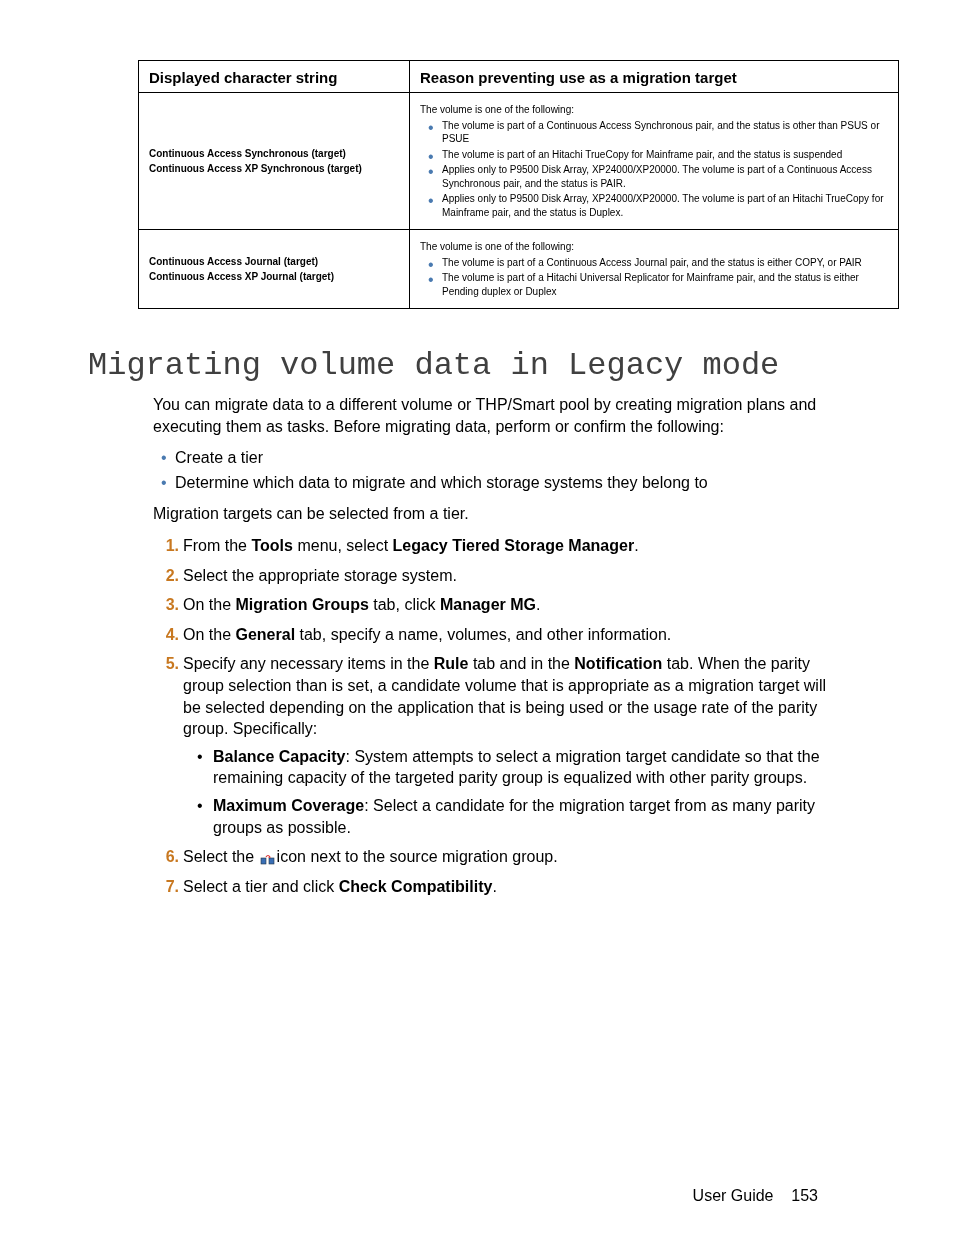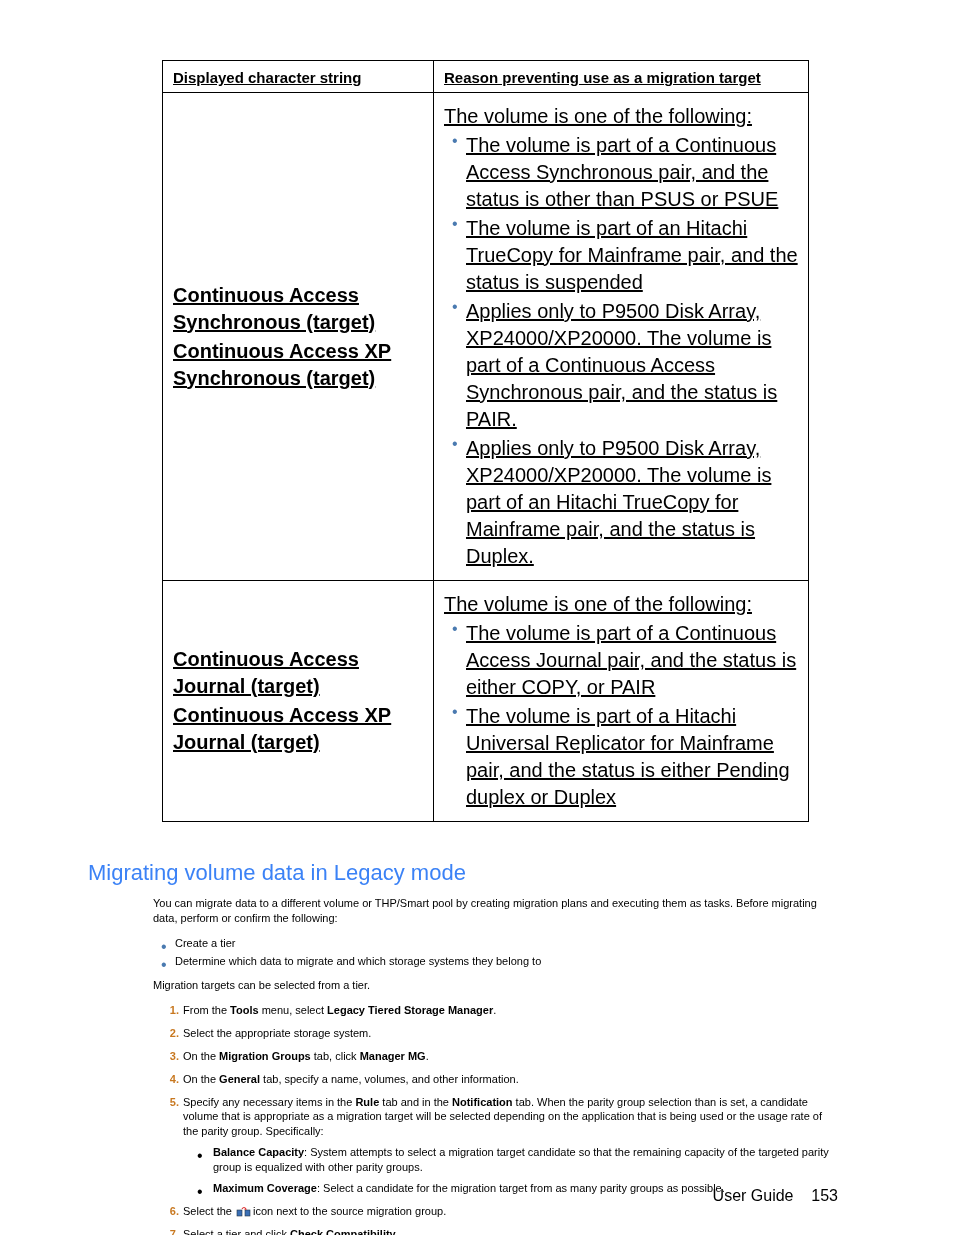--- a/index.html
+++ b/index.html
@@ -13,43 +13,42 @@
   }
   .page {
     width: 954px;
     height: 1235px;
     position: relative;
     padding: 60px 120px 0 88px;
     box-sizing: border-box;
   }
   table.data-table {
     border-collapse: collapse;
-    width: 647px;
-    margin-left: 74px;
+    width: 761px;
+    margin-left: 50px;
     font-size: 14px;
-    text-decoration: underline;
   }
   table.data-table th {
     text-align: left;
     font-family: "Arial Narrow", Arial, sans-serif;
     font-stretch: condensed;
     font-weight: bold;
     border-top: 1.5px solid #000;
     border-bottom: 1px solid #000;
     padding: 8px 10px 6px 10px;
     vertical-align: top;
     font-size: 15px;
   }
   table.data-table td {
     border-bottom: 1px solid #000;
     padding: 8px 10px 8px 10px;
     vertical-align: middle;
     font-family: "Arial Narrow", Arial, sans-serif;
     font-stretch: condensed;
-    font-size: 20px;
+    font-size: 10px;
     line-height: 1.35;
   }
   table.data-table tr:last-child td {
     border-bottom: 1.5px solid #000;
   }
   table.data-table td.col0 {
     width: 250px;
     font-weight: bold;
     vertical-align: middle;
   }
@@ -77,33 +76,33 @@
   ul.cell-bullets li::before {
     content: "•";
     color: #4a7ab0;
     position: absolute;
     left: -14px;
     font-size: 16px;
     line-height: 1;
     top: 1px;
   }
   h2.section-heading {
-    color: #3b82f6;
+    color: #404040;
     font-weight: normal;
-    font-family: Liberation Sans, sans-serif;
-    font-stretch: condensed;
-    font-size: 22px;
+    font-family: Liberation Mono, monospace;
+    font-stretch: condensed;
+    font-size: 32px;
     margin: 38px 0 10px 0;
   }
   .body-block {
     margin-left: 65px;
     width: 680px;
     font-family: "Arial Narrow", Arial, sans-serif;
     font-stretch: condensed;
-    font-size: 11px;
+    font-size: 16px;
     line-height: 1.35;
   }
   p.body-para { margin: 6px 0 10px 0; }
   ul.body-bullets {
     margin: 4px 0 10px 0;
     padding-left: 22px;
     list-style: none;
   }
   ul.body-bullets > li {
     position: relative;
@@ -153,21 +152,21 @@
     position: absolute;
     left: -16px;
     top: 0;
     font-size: 16px;
   }
   .step-sub { display:block; margin-top:2px; }
   .b { font-weight: bold; }
   .footer {
     position: absolute;
     bottom: 30px;
-    right: 116px;
+    right: 136px;
     font-family: "Arial Narrow", Arial, sans-serif;
     font-stretch: condensed;
     font-size: 16px;
     text-align: right;
   }
   .icon-small {
     display:inline-block; width:16px; height:14px; vertical-align:middle;
     position:relative; margin:0 1px;
   }
   .icon-small svg { width:16px; height:14px; }

